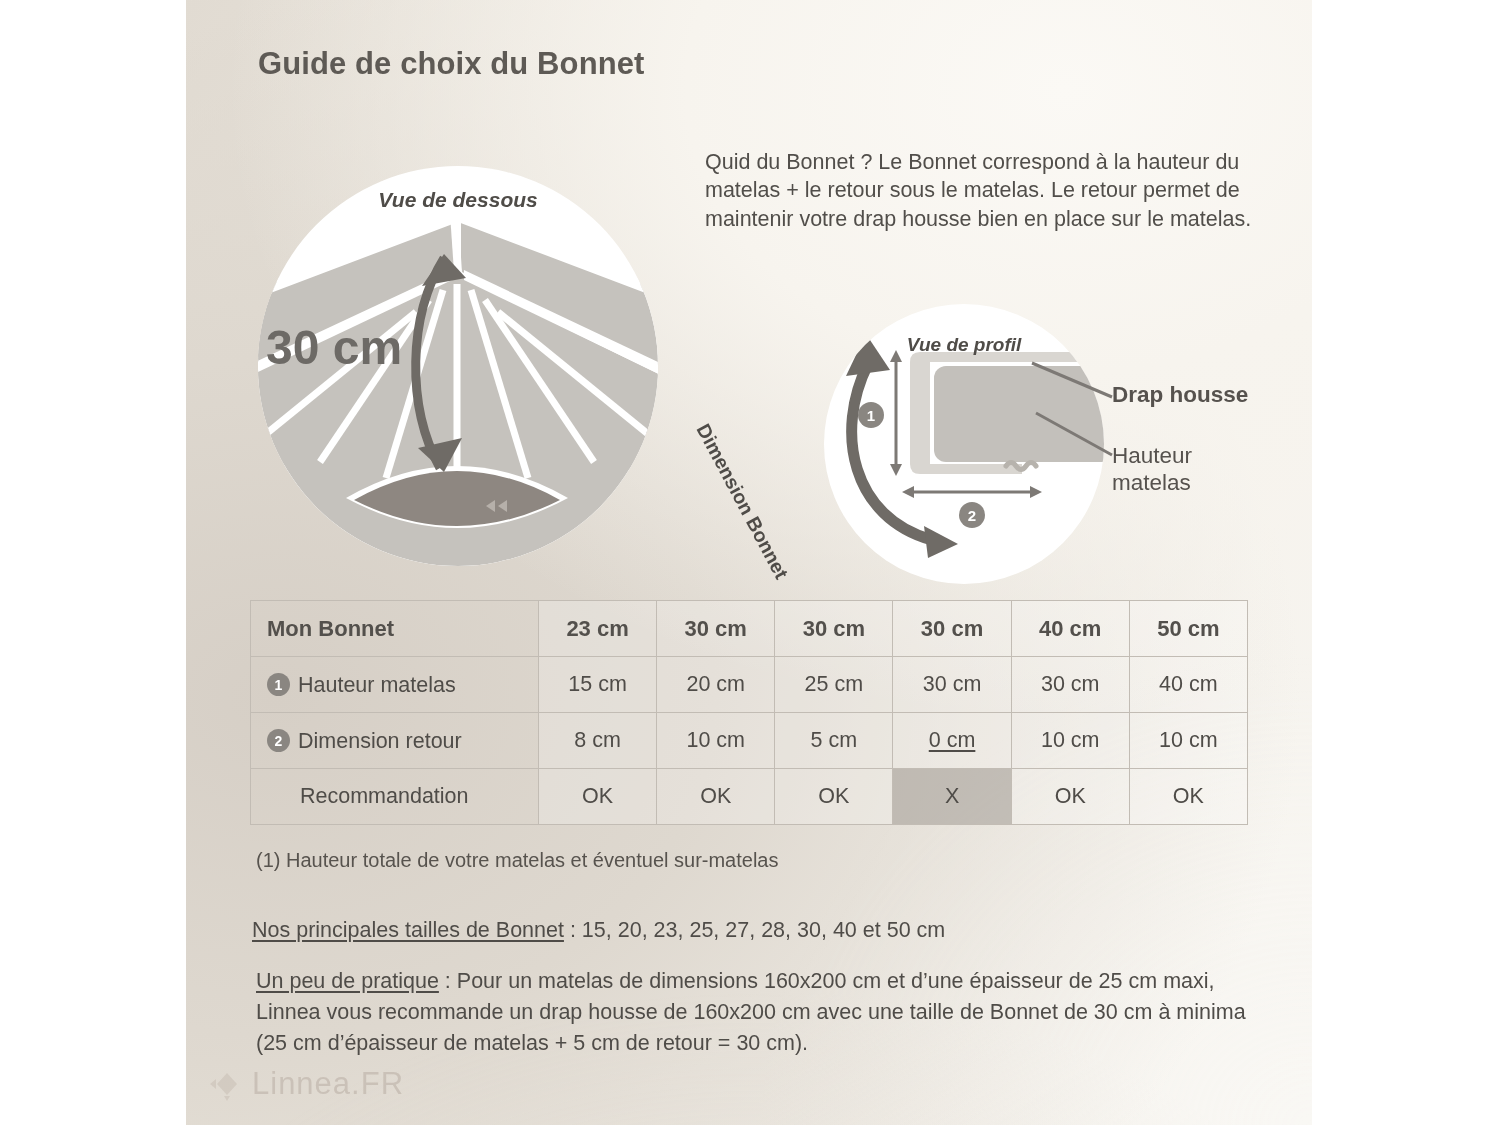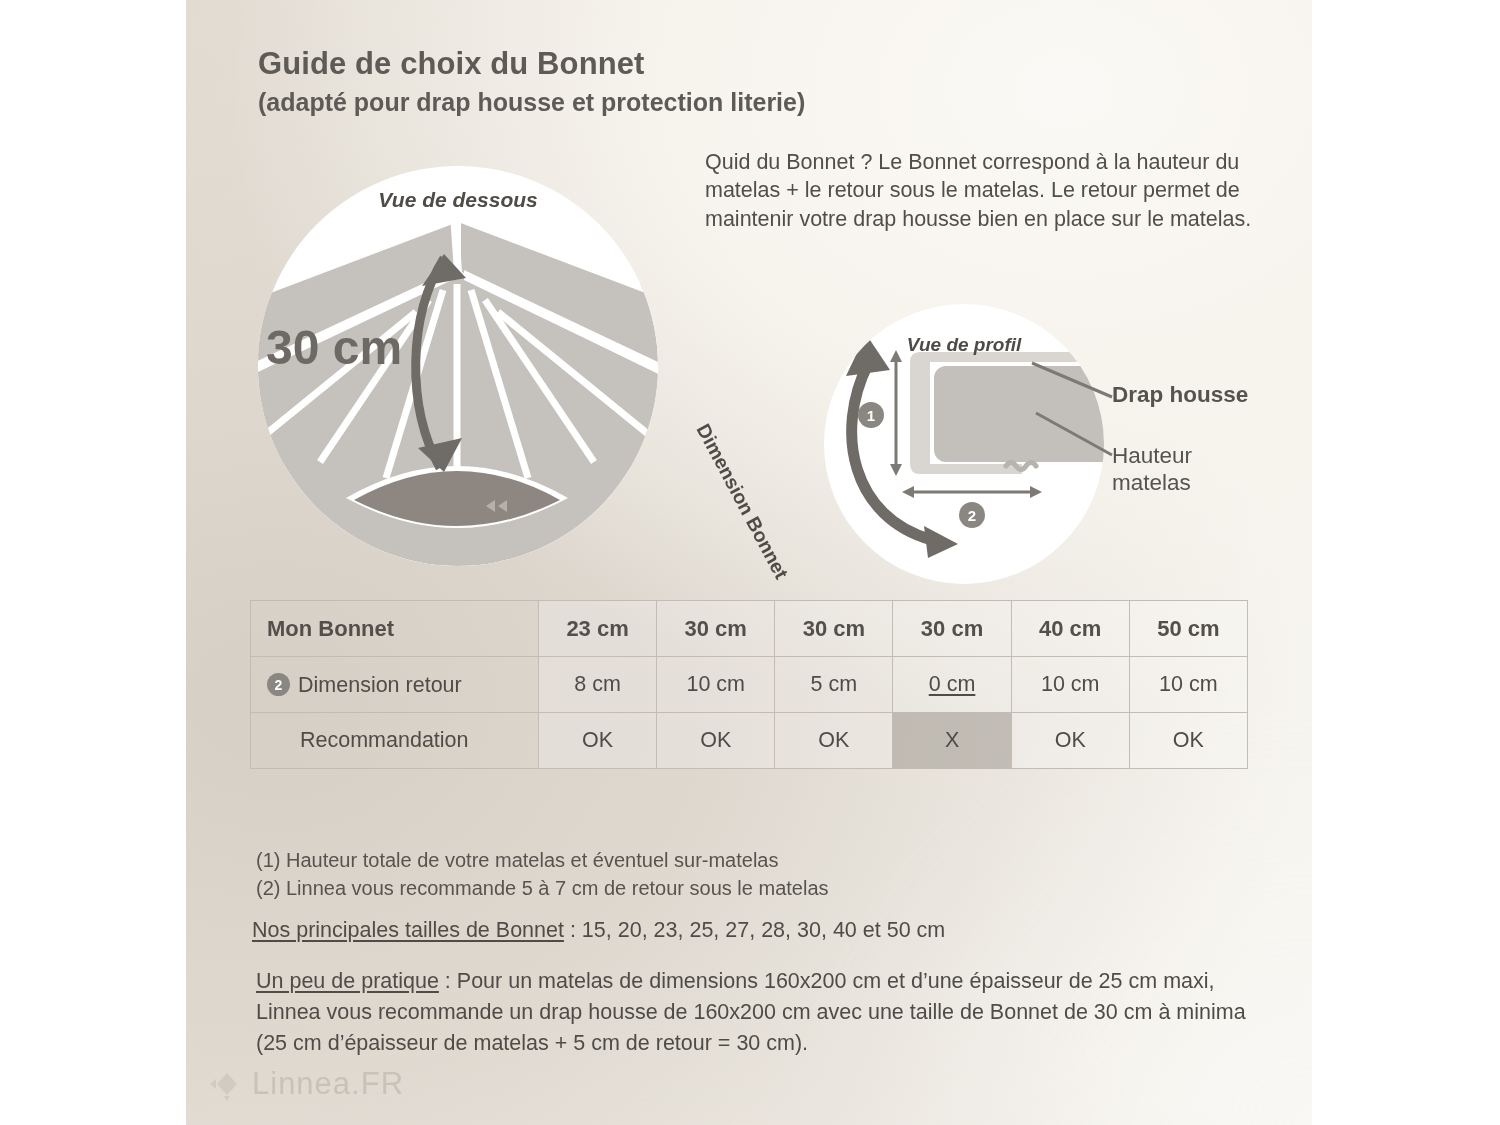--- a/index.html
+++ b/index.html
@@ -129,21 +129,20 @@
   }
   .logo .word{font-size:31px;color:#b9aea4;letter-spacing:1px;}
 </style>
 </head>
 <body>
 
 <div class="stage">
   <div class="panel"></div>
 
   <div class="title">Guide de choix du Bonnet</div>
-  <div class="subtitle">(adapté pour drap housse et protection literie)</div>
   <div class="intro">Quid du Bonnet ? Le Bonnet correspond à la hauteur du matelas + le retour sous le matelas. Le retour permet de maintenir votre drap housse bien en place sur le matelas.</div>
 
   <div class="circleA">
     <svg width="400" height="400" viewBox="0 0 400 400" style="position:absolute;left:0;top:0;">
       <defs>
         <clipPath id="clipA">
             <circle cx="200" cy="200" r="200"></circle>
           </clipPath>
       </defs>
       <g clip-path="url(#clipA)">
@@ -245,20 +244,31 @@
       <tr class="head">
         <td class="rowhead">
           <span class="lbl">Mon Bonnet</span>
         </td>
         <td>23 cm</td>
         <td>30 cm</td>
         <td>30 cm</td>
         <td>30 cm</td>
         <td>40 cm</td>
         <td>50 cm</td>
+      </tr>
+      <tr>
+        <td class="rowhead">
+          <span class="numbadge">1</span><span class="lbl">Hauteur matelas</span>
+        </td>
+        <td>15 cm</td>
+        <td>20 cm</td>
+        <td>25 cm</td>
+        <td>30 cm</td>
+        <td>30 cm</td>
+        <td>40 cm</td>
       </tr>
       <tr>
         <td class="rowhead">
           <span class="numbadge">2</span><span class="lbl">Dimension retour</span>
         </td>
         <td>8 cm</td>
         <td>10 cm</td>
         <td>5 cm</td>
         <td><span class="u">0 cm</span></td>
         <td>10 cm</td>
@@ -273,21 +283,20 @@
         <td>OK</td>
         <td class="x-cell">X</td>
         <td>OK</td>
         <td>OK</td>
       </tr>
     </tbody>
   </table>
 
   <div class="notes">
     <div>(1) Hauteur totale de votre matelas et éventuel sur-matelas</div>
-    <div>(2) Linnea vous recommande 5 à 7 cm de retour sous le matelas</div>
   </div>
 
   <div class="sizes">
     <span class="u">Nos principales tailles de Bonnet</span><span> : 15, 20, 23, 25, 27, 28, 30, 40 et 50 cm</span>
   </div>
 
   <div class="practice">
     <span class="u">Un peu de pratique</span><span> : Pour un matelas de dimensions 160x200 cm et d’une épaisseur de 25 cm maxi, Linnea vous recommande un drap housse de 160x200 cm avec une taille de Bonnet de 30 cm à minima (25 cm d’épaisseur de matelas + 5 cm de retour = 30 cm).</span>
   </div>
 

